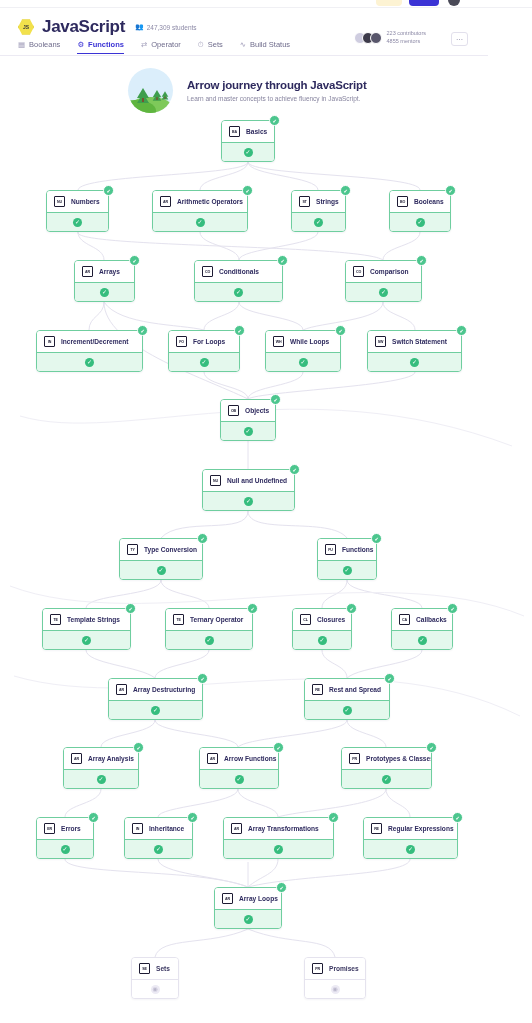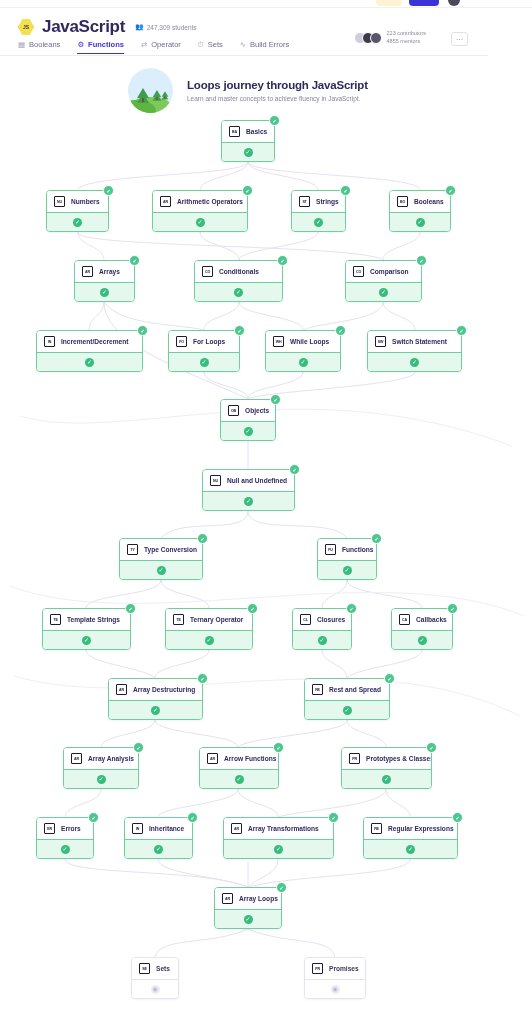--- a/index.html
+++ b/index.html
@@ -161,21 +161,21 @@
       <div class="tab">
         <span class="ti">⇄</span>
         <span class="tl">Operator</span>
       </div>
       <div class="tab">
         <span class="ti">⏱</span>
         <span class="tl">Sets</span>
       </div>
       <div class="tab">
         <span class="ti">∿</span>
-        <span class="tl">Build Errors</span>
+        <span class="tl">Build Status</span>
       </div>
     </div>
 
     <div class="contrib">
       <div class="avstack">
         <div class="av av1"></div>
         <div class="av av2"></div>
         <div class="av av3"></div>
       </div>
       <div class="lines">
@@ -200,21 +200,21 @@
           <i></i>
           <div class="trunk"></div>
         </div>
       <div class="tree t3">
           <i></i>
           <i></i>
           <div class="trunk"></div>
         </div>
     </div>
     <div class="herotext">
-      <div class="herotitle">Loops journey through JavaScript</div>
+      <div class="herotitle">Arrow journey through JavaScript</div>
       <div class="herosub">Learn and master concepts to achieve fluency in JavaScript.</div>
     </div>
   </div>
 
   <div class="graph">
     <svg class="edges" viewBox="0 0 532 907" preserveAspectRatio="none">
       <g fill="none" stroke="#e4e2ee" stroke-width="1">
         <path d="M248 46 C248 60 80 58 78 74"></path>
         <path d="M248 46 C248 60 200 60 200 74"></path>
         <path d="M248 46 C248 60 318 60 318 74"></path>

